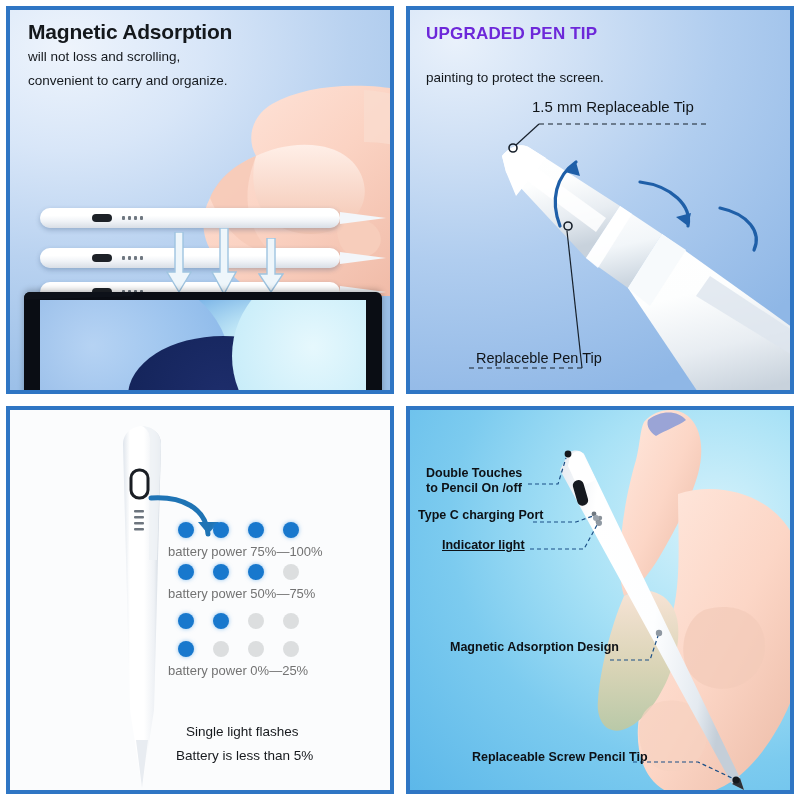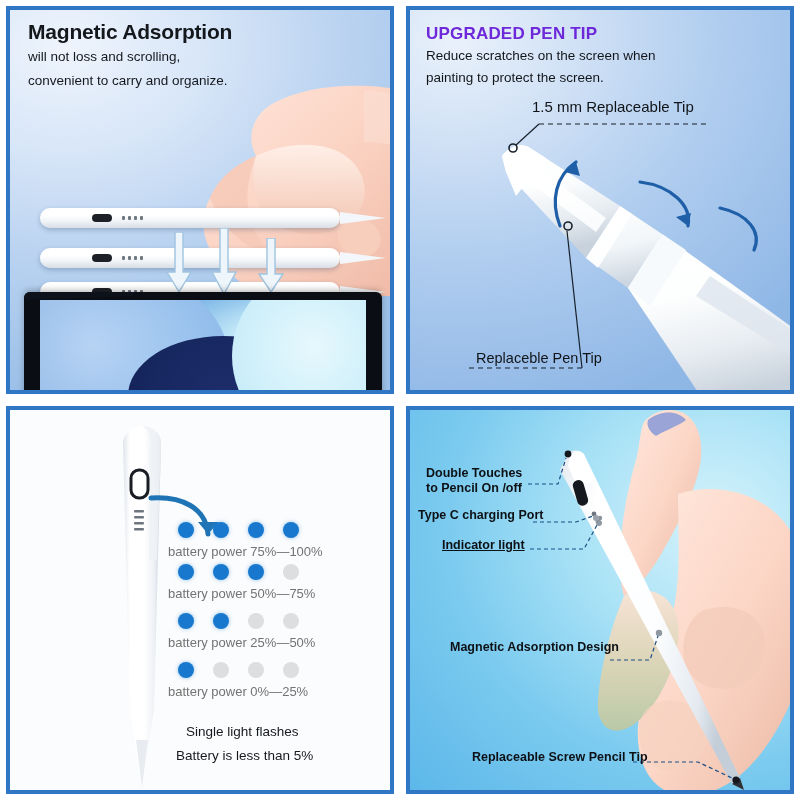--- a/index.html
+++ b/index.html
@@ -302,21 +302,20 @@
           <circle cx="103" cy="138" r="4" fill="none" stroke="#17202b" stroke-width="1.6"></circle>
           <path d="M106 135 L129 114" stroke="#17202b" stroke-width="1.2" fill="none"></path>
           <path d="M129 114 L296 114" stroke="#17202b" stroke-width="1.2" fill="none" stroke-dasharray="5 4"></path>
 
           <circle cx="158" cy="216" r="4" fill="none" stroke="#17202b" stroke-width="1.6"></circle>
           <path d="M157 221 L172 358" stroke="#17202b" stroke-width="1.2" fill="none"></path>
           <path d="M172 358 L58 358" stroke="#17202b" stroke-width="1.2" fill="none" stroke-dasharray="5 4"></path>
         </svg>
 
         <div class="p2-title">UPGRADED PEN TIP</div>
-        <div class="p2-sub l1">Reduce scratches on the screen when</div>
         <div class="p2-sub l2">painting to protect the screen.</div>
         <div class="cal-text cal-a">1.5 mm Replaceable Tip</div>
         <div class="cal-text cal-b">Replaceble Pen Tip</div>
       </div>
     </div>
   </div>
 
   <div class="panel">
     <div class="frame">
       <div class="inner">
@@ -369,21 +368,20 @@
             <div class="batt-label">battery power 50%—75%</div>
           </div>
 
           <div class="batt-row" style="margin-top:12px;">
             <div class="dots">
               <span class="dot on"></span>
               <span class="dot on"></span>
               <span class="dot off"></span>
               <span class="dot off"></span>
             </div>
-            <div class="batt-label">battery power 25%—50%</div>
           </div>
 
           <div class="batt-row" style="margin-top:12px;">
             <div class="dots">
               <span class="dot on"></span>
               <span class="dot off"></span>
               <span class="dot off"></span>
               <span class="dot off"></span>
             </div>
             <div class="batt-label">battery power 0%—25%</div>

